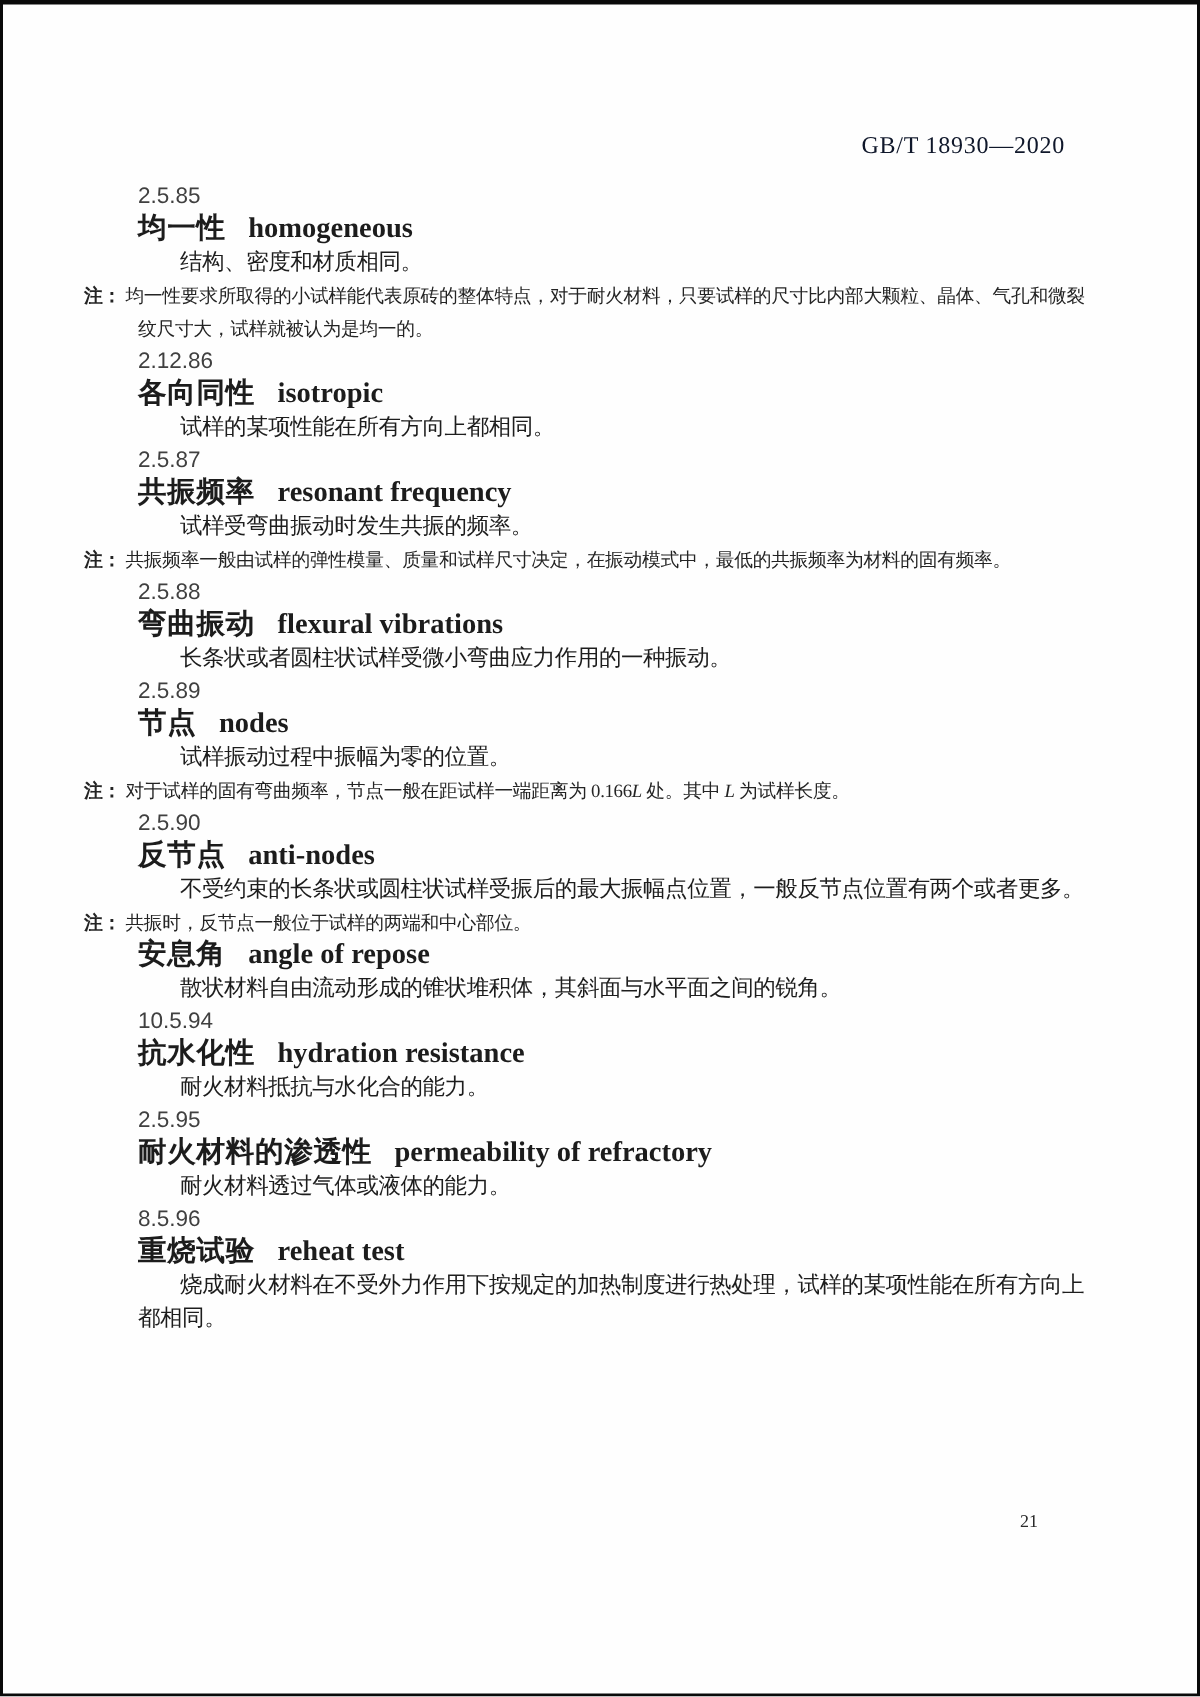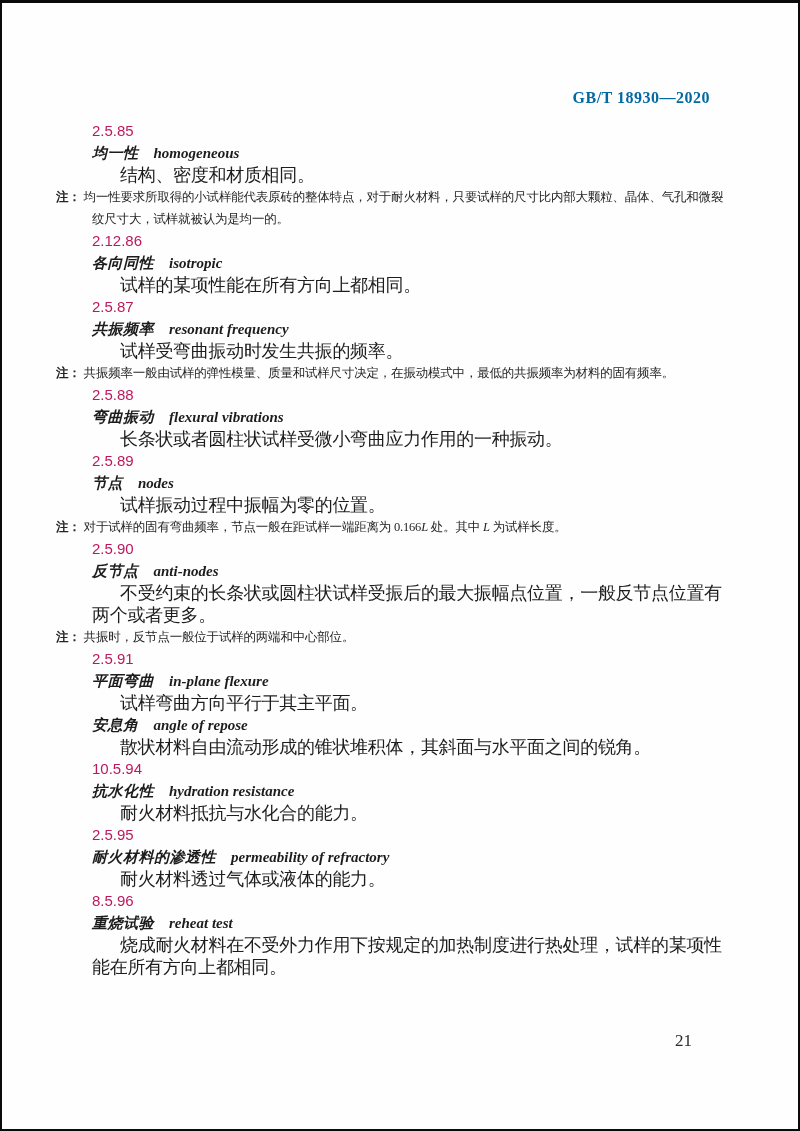--- a/index.html
+++ b/index.html
@@ -13,57 +13,56 @@
     border-top-width: 3px;
     overflow: hidden;
     color: #1c1c1c;
     font-family: "Liberation Serif", "DejaVu Serif", serif;
   }
   .std-header {
     position: absolute;
     top: 86px;
     right: 88px;
     font-family: "Liberation Serif", "DejaVu Serif", serif;
-    font-weight: bold;
+    font-weight: normal;
     font-size: 16px;
     letter-spacing: 0.5px;
-    color: #0369a1;
+    color: #0f172a;
     white-space: nowrap;
   }
   .content {
     position: absolute;
     top: 117px;
     left: 90px;
     width: 632px;
   }
   .content p { margin: 0; padding: 0; }
   .sec-num {
     font-family: "Liberation Sans", "DejaVu Sans", sans-serif;
     font-size: 15px;
     line-height: 22px;
-    color: #be185d;
+    color: #404040;
   }
   .term-line {
     padding-left: 28px;
-    font-size: 15px;
+    font-size: 19px;
     line-height: 22px;
     font-weight: bold;
     white-space: nowrap;
-    font-style: italic;
   }
   .term-zh {
     font-family: "Liberation Sans", "DejaVu Sans", sans-serif;
     letter-spacing: 0.5px;
   }
   .term-en {
     font-family: "Liberation Serif", "DejaVu Serif", serif;
     margin-left: 15px;
   }
   .def {
-    font-size: 18px;
+    font-size: 15px;
     line-height: 22px;
     letter-spacing: -0.3px;
     text-indent: 28px;
     color: #1d1d1d;
   }
   .note {
     font-size: 12.5px;
     line-height: 22px;
     padding-left: 49px;
     text-indent: -36px;
@@ -74,23 +73,23 @@
     font-family: "Liberation Sans", "DejaVu Sans", sans-serif;
     font-weight: bold;
     margin-right: 3px;
   }
   .var {
     font-style: italic;
     font-family: "Liberation Serif", "DejaVu Serif", serif;
   }
   .page-number {
     position: absolute;
-    top: 1028px;
+    top: 1004px;
     right: 106px;
-    font-size: 17px;
+    font-size: 12px;
     font-family: "Liberation Serif", "DejaVu Serif", serif;
     color: #2a2a2a;
   }
 </style>
 </head>
 <body>
 
 <div class="page">
 
   <div class="std-header">GB/T 18930—2020</div>
@@ -130,25 +129,20 @@
       <p class="note"><span class="note-label">注：</span><span>对于试样的固有弯曲频率，节点一般在距试样一端距离为 0.166</span><span class="var">L</span><span> 处。其中 </span><span class="var">L</span><span> 为试样长度。</span></p>
     </section>
 
     <section>
       <p class="sec-num">2.5.90</p>
       <p class="term-line"><span class="term-zh">反节点</span><span class="term-en">anti-nodes</span></p>
       <p class="def">不受约束的长条状或圆柱状试样受振后的最大振幅点位置，一般反节点位置有两个或者更多。</p>
       <p class="note"><span class="note-label">注：</span><span>共振时，反节点一般位于试样的两端和中心部位。</span></p>
     </section>
 
-    <section>
-      <p class="sec-num">2.5.91</p>
-      <p class="term-line"><span class="term-zh">平面弯曲</span><span class="term-en">in-plane flexure</span></p>
-      <p class="def">试样弯曲方向平行于其主平面。</p>
-    </section>
 
 
     <section>
       <p class="term-line"><span class="term-zh">安息角</span><span class="term-en">angle of repose</span></p>
       <p class="def">散状材料自由流动形成的锥状堆积体，其斜面与水平面之间的锐角。</p>
     </section>
 
     <section>
       <p class="sec-num">10.5.94</p>
       <p class="term-line"><span class="term-zh">抗水化性</span><span class="term-en">hydration resistance</span></p>

